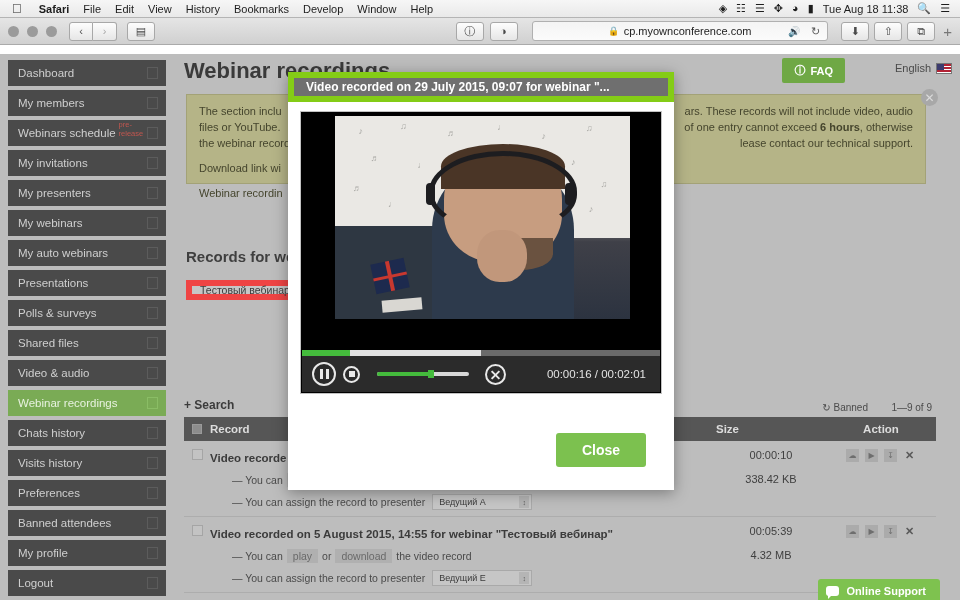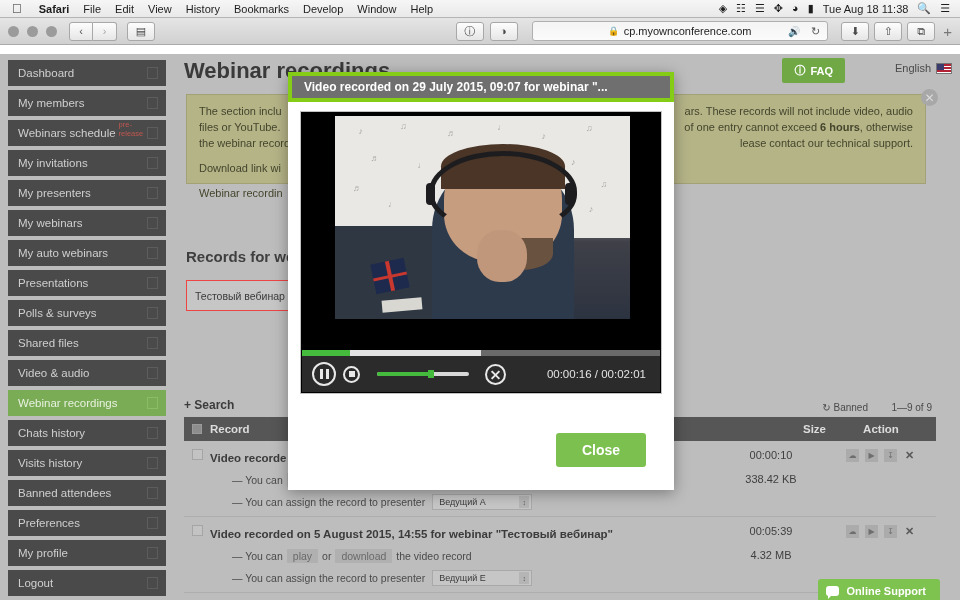--- a/index.html
+++ b/index.html
@@ -156,22 +156,22 @@
     background: #a8a8a8; color: #dcdcdc;
     font-size: 12px; display: flex; align-items: center; justify-content: center;
   }
   
   #records-head {
     position: absolute; left: 6px; top: 194px;
     font-size: 15px; font-weight: bold; color: #3f3f3f;
   }
   #webinar-select {
     position: absolute; left: 6px; top: 226px;
-    height: 31px; min-width: 100px;
-    background: #c6c6c6; border: 1px solid #ef4444;
+    height: 20px; min-width: 100px;
+    background: #c6c6c6; border: 6px solid #ef4444;
     font-size: 10.5px; color: #3b3b3b;
     display: flex; align-items: center; padding: 0 8px;
   }
   #search-toggle {
     position: absolute; left: 4px; top: 344px;
     font-size: 12px; color: #3c3c3c; font-weight: bold;
   }
   #refresh {
     position: absolute; right: 92px; top: 348px;
     font-size: 10px; color: #4b4b4b;
@@ -183,21 +183,21 @@
   }
   
   #table { position: absolute; left: 4px; top: 363px; width: 752px; }
   #thead {
     height: 24px; background: #565656; color: #dcdcdc;
     display: flex; align-items: center; font-size: 11.5px; font-weight: bold;
   }
   .th-chk { width: 26px; display: flex; justify-content: center; }
   .chk-box { width: 10px; height: 10px; border: 1px solid #9a9a9a; background: #8d8d8d; }
   .th-rec { flex: 1; }
-  .th-size { width: 110px; text-align: right; }
+  .th-size { width: 110px; text-align: left; }
   .th-act { width: 110px; text-align: center; }
   .trow { border-bottom: 1px solid #adadad; padding: 7px 0 6px; position: relative; }
   .trow-main { display: flex; align-items: flex-start; }
   .tr-chk { width: 26px; display: flex; justify-content: center; padding-top: 1px; }
   .tr-chk .box { width: 11px; height: 11px; border: 1px solid #a5a5a5; background: #c3c3c3; }
   .tr-body { flex: 1; }
   .tr-title { font-size: 11.5px; font-weight: bold; color: #3b3b3b; }
   .tr-sub { font-size: 10.5px; color: #4a4a4a; margin: 7px 0 0 22px; display: flex; align-items: center; gap: 4px; }
   .pill {
     background: #b0b0b0; color: #6a6a6a; padding: 1px 6px;
@@ -246,21 +246,21 @@
     left: 288px; top: 18px;
     width: 386px; height: 418px;
     background: #fff;
     box-shadow: 0 3px 14px rgba(0,0,0,.35);
     z-index: 50;
   }
   #modal-header {
     height: 30px; background: #6f6f6f; color: #fff;
     display: flex; align-items: center; padding: 0 12px;
     font-size: 12px; font-weight: bold;
-    border: 4px solid #84cc16;
+    border: 6px solid #84cc16;
   }
   #player {
     margin: 9px auto 0; width: 362px; height: 283px;
     background: #000;
     border: 1px solid #c2c2c2;
     position: relative;
   }
   #video-area {
     position: absolute; left: 1px; top: 1px; right: 1px; bottom: 36px;
     background: #000; overflow: hidden;
@@ -483,25 +483,25 @@
     </div>
     <div class="side-item">
       <span class="side-label">Chats history</span>
       <span class="side-icon"></span>
     </div>
     <div class="side-item">
       <span class="side-label">Visits history</span>
       <span class="side-icon"></span>
     </div>
     <div class="side-item">
+      <span class="side-label">Preferences</span>
+      <span class="side-icon"></span>
+    </div>
+    <div class="side-item">
       <span class="side-label">Banned attendees</span>
-      <span class="side-icon"></span>
-    </div>
-    <div class="side-item">
-      <span class="side-label">Preferences</span>
       <span class="side-icon"></span>
     </div>
     <div class="side-item">
       <span class="side-label">My profile</span>
       <span class="side-icon"></span>
     </div>
     <div class="side-item">
       <span class="side-label">Logout</span>
       <span class="side-icon"></span>
     </div>

